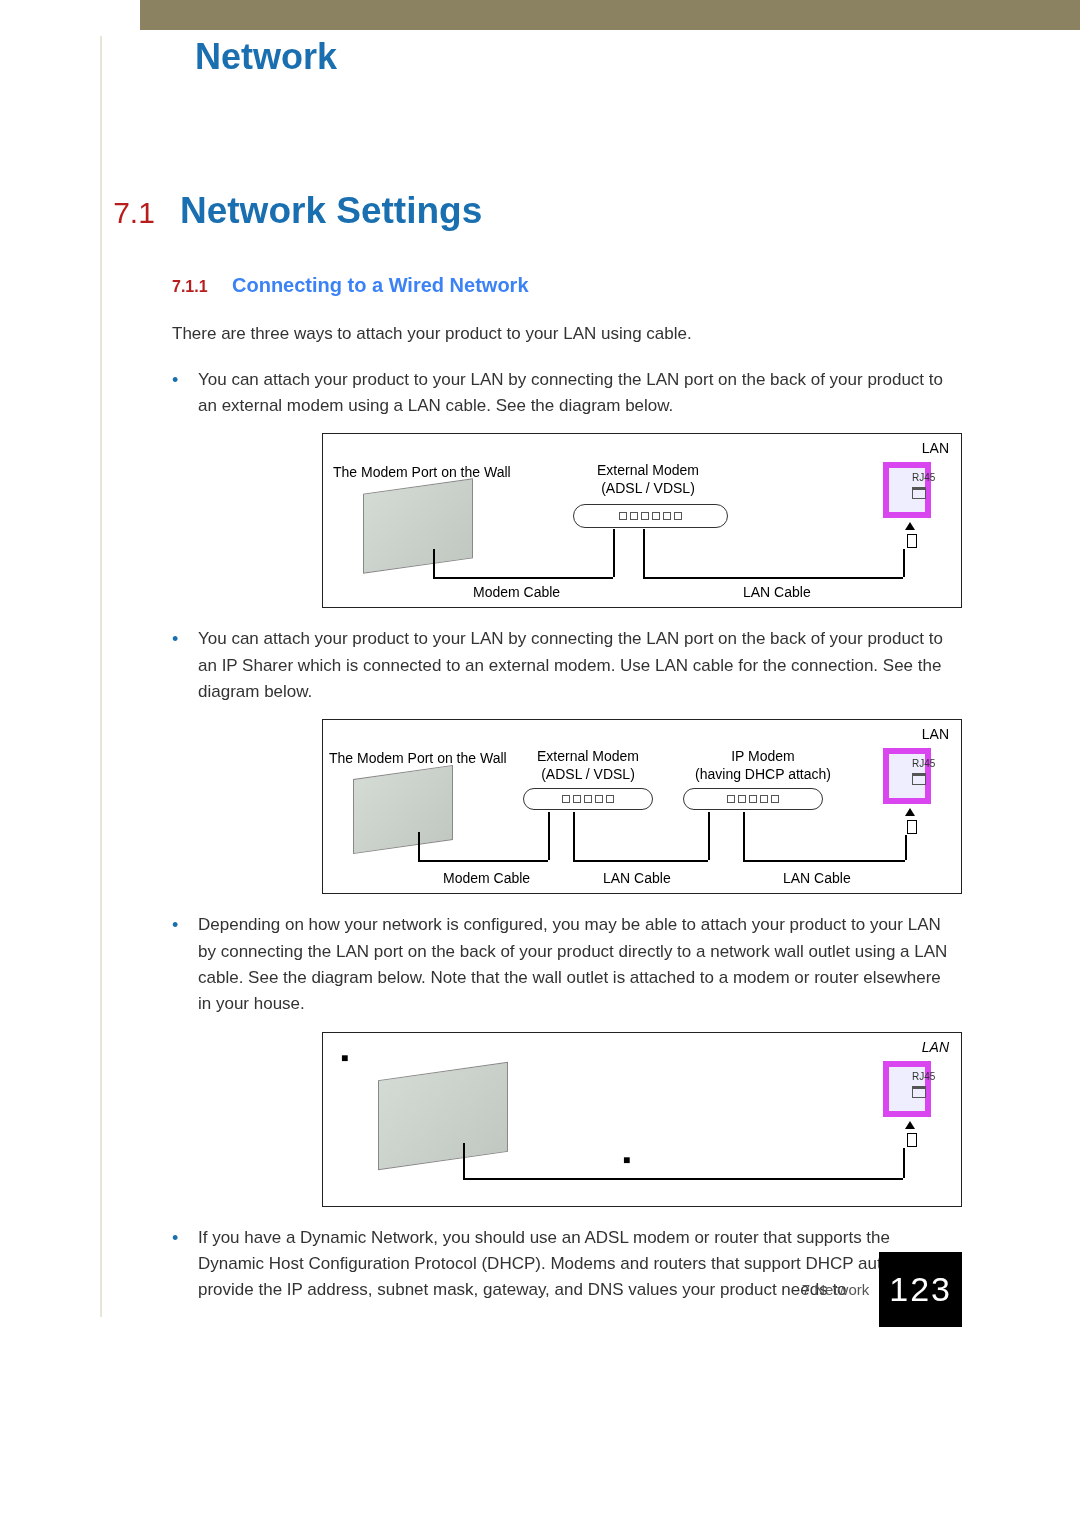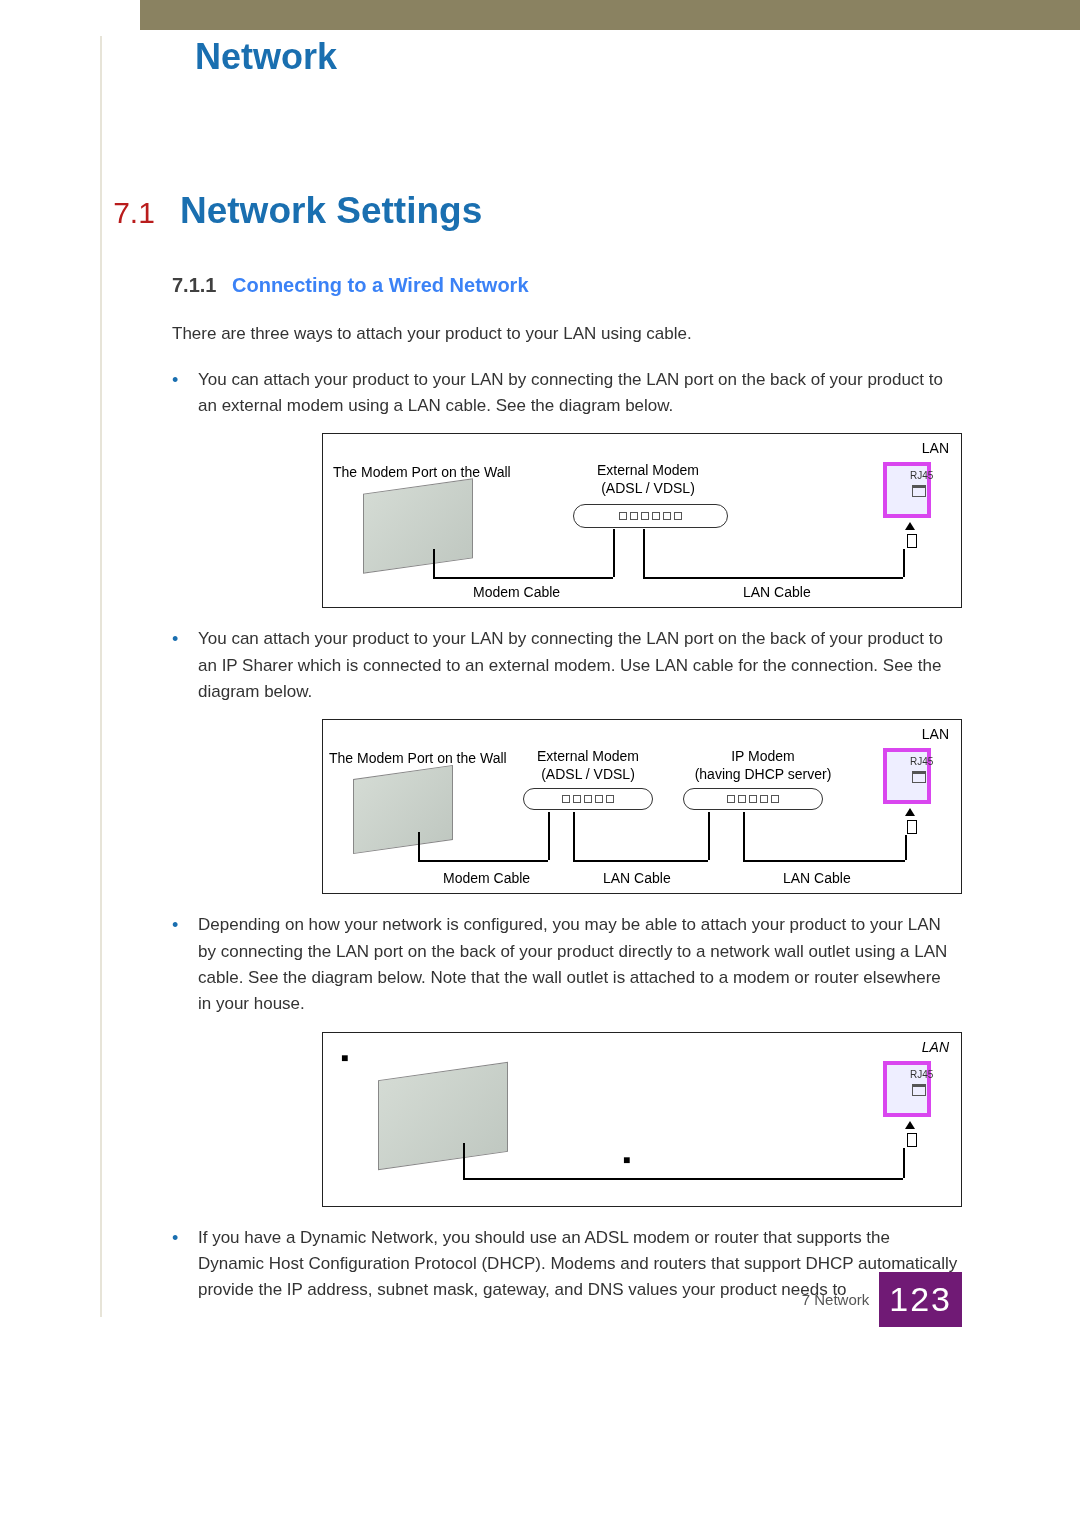--- a/index.html
+++ b/index.html
@@ -43,21 +43,21 @@
   .content {
     position: absolute;
     left: 88px;
     top: 190px;
     width: 870px;
   }
   .h1-row { display: flex; align-items: baseline; margin-bottom: 42px; }
   .h1-num { color: #b91c1c; font-size: 30px; font-weight: normal; width: 92px; text-align: center; }
   .h1-title { color: #1a6fb0; font-size: 37px; font-weight: bold; }
   .h2-row { display: flex; align-items: baseline; margin-bottom: 24px; margin-left: 84px; }
-  .h2-num { color: #404040; font-size: 20px; font-weight: bold; width: 60px; }
+  .h2-num { color: #b91c1c; font-size: 16px; font-weight: bold; width: 60px; }
   .h2-title { color: #3b82f6; font-size: 20px; font-weight: bold; }
   .para { margin-left: 84px; font-size: 17px; color: #333; line-height: 1.5; margin-bottom: 20px; }
   .bullet-list { margin-left: 84px; }
   .bullet-item { display: flex; margin-bottom: 14px; }
   .bullet-dot { color: #1a6fb0; font-size: 18px; width: 26px; flex-shrink: 0; line-height: 1.45; }
   .bullet-text { font-size: 17px; color: #333; line-height: 1.55; }
   .diagram-wrap { margin-left: 110px; margin-bottom: 18px; margin-top: 8px; }
   .diagram {
     background: #fff;
     border: 1px solid #222;
@@ -76,45 +76,45 @@
   .modem-box {
     position: absolute;
     border: 1px solid #333;
     border-radius: 12px;
     background: #fff;
   }
   .modem-inner { position:absolute; top:4px; left:6px; right:6px; bottom:4px; display:flex; align-items:center; justify-content:center; gap:3px;}
   .mport { width:8px; height:8px; border:1px solid #555; }
   .lan-box {
     position: absolute;
-    border: 4px solid #d946ef;
+    border: 6px solid #d946ef;
     background: #eef;
     text-align: center;
     padding-left: 23px;
   }
   .rj45-txt { font-size: 10px; color:#333; padding-top:4px;}
   .rj45-icon { display:inline-block; width:14px; height:12px; border:1px solid #555; border-top:3px solid #555; margin-top:4px;}
   .cable-h { position:absolute; height:2px; background:#000; }
   .cable-v { position:absolute; width:2px; background:#000; }
   .plug { position:absolute; width:10px; height:14px; background:#fff; border:1px solid #000;}
   .arrow-up { position:absolute; width:0; height:0; border-left:5px solid transparent; border-right:5px solid transparent; border-bottom:8px solid #000; }
   .footer-bar {
     position: absolute;
     right: 118px;
     bottom: 200px;
     display: flex;
     align-items: center;
   }
   .footer-label { font-size: 15px; color: #555; margin-right: 10px; }
   .footer-page-box {
-    background: #701a75;
+    background: #000000;
     color: #fff;
     font-size: 34px;
     font-weight: 300;
-    padding: 8px 10px;
+    padding: 18px 10px;
     letter-spacing: 2px;
     text-align: right;
   }
 </style>
 </head>
 <body>
 
 <div class="top-bar"></div>
 <div class="top-left-tab"></div>
 <div class="side-line"></div>
@@ -191,21 +191,21 @@
 
     <div class="diagram-wrap">
       <div class="diagram" style="width:640px; height:175px; margin-left:40px;">
         <span class="lbl" style="left:6px; top:30px; width:200px; text-align:left;">The Modem Port on the Wall</span>
         <span class="lbl" style="left:200px; top:28px; width:130px;">
           <span>External Modem</span><br>
           <span>(ADSL / VDSL)</span>
         </span>
         <span class="lbl" style="left:360px; top:28px; width:160px;">
           <span>IP Modem</span><br>
-          <span>(having DHCP server)</span>
+          <span>(having DHCP attach)</span>
         </span>
         <span class="lbl" style="right:12px; top:6px;">LAN</span>
 
         <div class="wall-plate" style="left:30px; top:52px; width:100px; height:75px; transform:skewY(-8deg);"></div>
 
         <div class="modem-box" style="left:200px; top:68px; width:130px; height:22px;">
           <div class="modem-inner">
               <div class="mport"></div>
               <div class="mport"></div>
               <div class="mport"></div>

